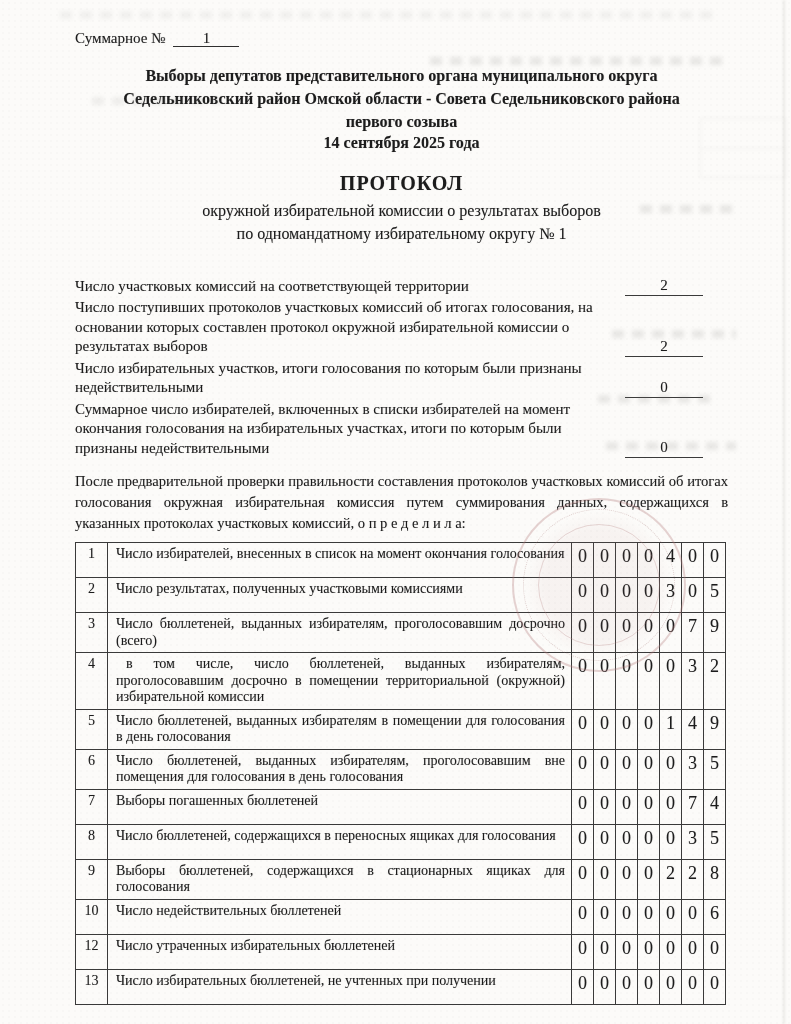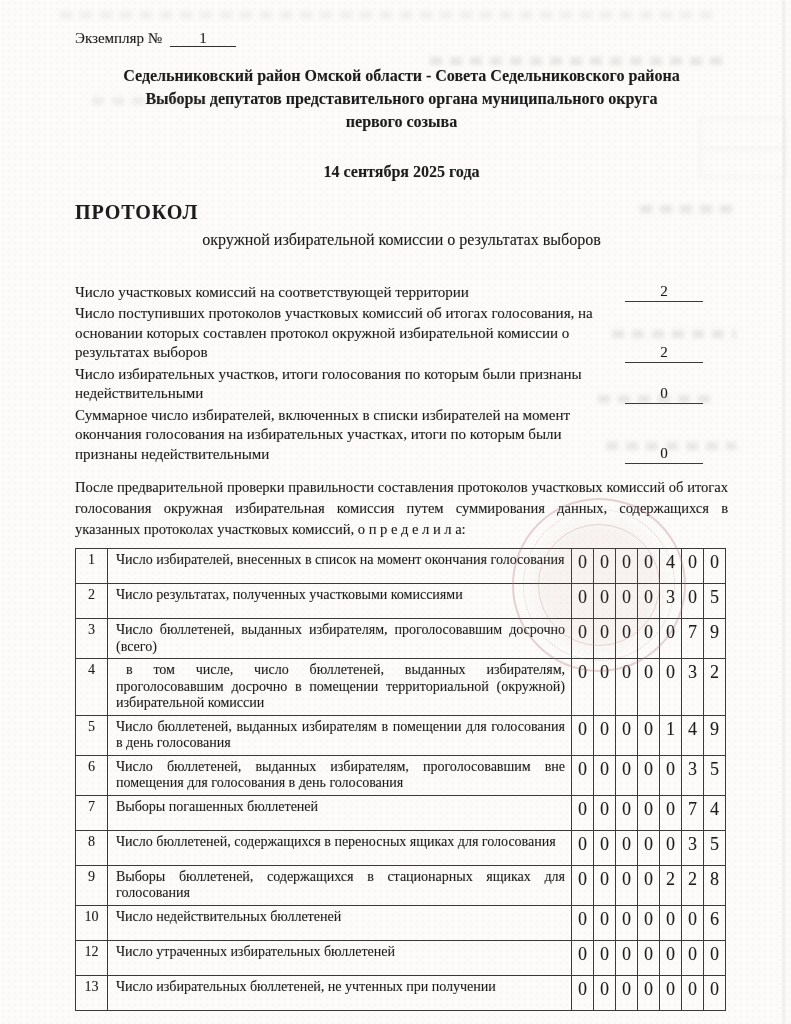--- a/index.html
+++ b/index.html
@@ -12,22 +12,22 @@
   }
   .page::before{
     content:"";position:absolute;inset:0;pointer-events:none;
     background-image:radial-gradient(rgba(60,60,55,0.018) 1px,transparent 1.2px);
     background-size:6px 6px;
   }
   .content{margin:0 63px 0 75px;position:relative;}
   .copy-line{padding-top:30px;font-size:15px;}
   .copy-num{display:inline-block;width:66px;margin-left:8px;border-bottom:1.6px solid #2f2f2f;text-align:center;line-height:16px;}
   .election-title{margin-top:17px;text-align:center;font-weight:bold;font-size:16px;line-height:23px;}
-  .date-line{margin-top:30px;text-align:center;font-weight:bold;font-size:16px;}
-  .protocol-heading{margin-top:20px;font-weight:bold;font-size:20px;letter-spacing:1px;}
+  .date-line{margin-top:1px;text-align:center;font-weight:bold;font-size:16px;}
+  .protocol-heading{margin-top:20px;text-align:center;font-weight:bold;font-size:20px;letter-spacing:1px;}
   .protocol-subtitle{margin-top:4px;text-align:center;font-weight:normal;font-size:16px;line-height:23px;}
   .preamble{margin-top:31px;font-size:15px;line-height:19.5px;}
   .p-item{display:flex;align-items:flex-end;margin-bottom:2px;}
   .p-label{width:565px;}
   .p-value{width:80px;margin-left:auto;margin-right:25px;border-bottom:1.6px solid #3a3a3a;text-align:center;line-height:19px;}
   .determination{margin:13px 0 0 0;font-size:14.5px;line-height:21px;text-align:justify;}
   .results{margin-top:8px;border-collapse:collapse;table-layout:fixed;}
   .results td{border:1.5px solid #3a3a3a;vertical-align:top;box-sizing:border-box;height:35px;}
   .t-num{width:32px;text-align:center;font-size:14px;padding-top:3px;}
   .t-label{width:464px;font-size:14px;line-height:16.5px;padding:3px 6px 3px 8px;text-align:justify;}
@@ -68,35 +68,36 @@
   <div class="ghost" style="left:598px;top:395px;width:120px;"></div>
   <div class="ghost" style="left:606px;top:442px;width:130px;"></div>
   <div class="ghost-box" style="left:700px;top:118px;width:84px;height:58px;"></div>
   <div class="edge-line" style="left:783px;"></div>
 
   <div class="stamp"></div>
 
   <div class="content">
 
     <div class="copy-line">
-      <span>Экземпляр №</span><span class="copy-num">1</span>
+      <span>Суммарное №</span><span class="copy-num">1</span>
     </div>
 
     <div class="election-title">
+      <div>Выборы депутатов представительного органа муниципального округа</div>
       <div>Седельниковский район Омской области - Совета Седельниковского района</div>
-      <div>Выборы депутатов представительного органа муниципального округа</div>
       <div>первого созыва</div>
     </div>
 
     <div class="date-line">14 сентября 2025 года</div>
 
     <div class="protocol-heading">ПРОТОКОЛ</div>
 
     <div class="protocol-subtitle">
       <div>окружной избирательной комиссии о результатах выборов</div>
+      <div>по  одномандатному избирательному округу № 1</div>
     </div>
 
     <div class="preamble">
   <div class="p-item">
     <div class="p-label">Число участковых комиссий на соответствующей  территории</div>
     <div class="p-value">2</div>
   </div>
 
   <div class="p-item">
     <div class="p-label">Число поступивших протоколов участковых комиссий об итогах голосования, на основании которых составлен протокол окружной избирательной комиссии о результатах выборов</div>

